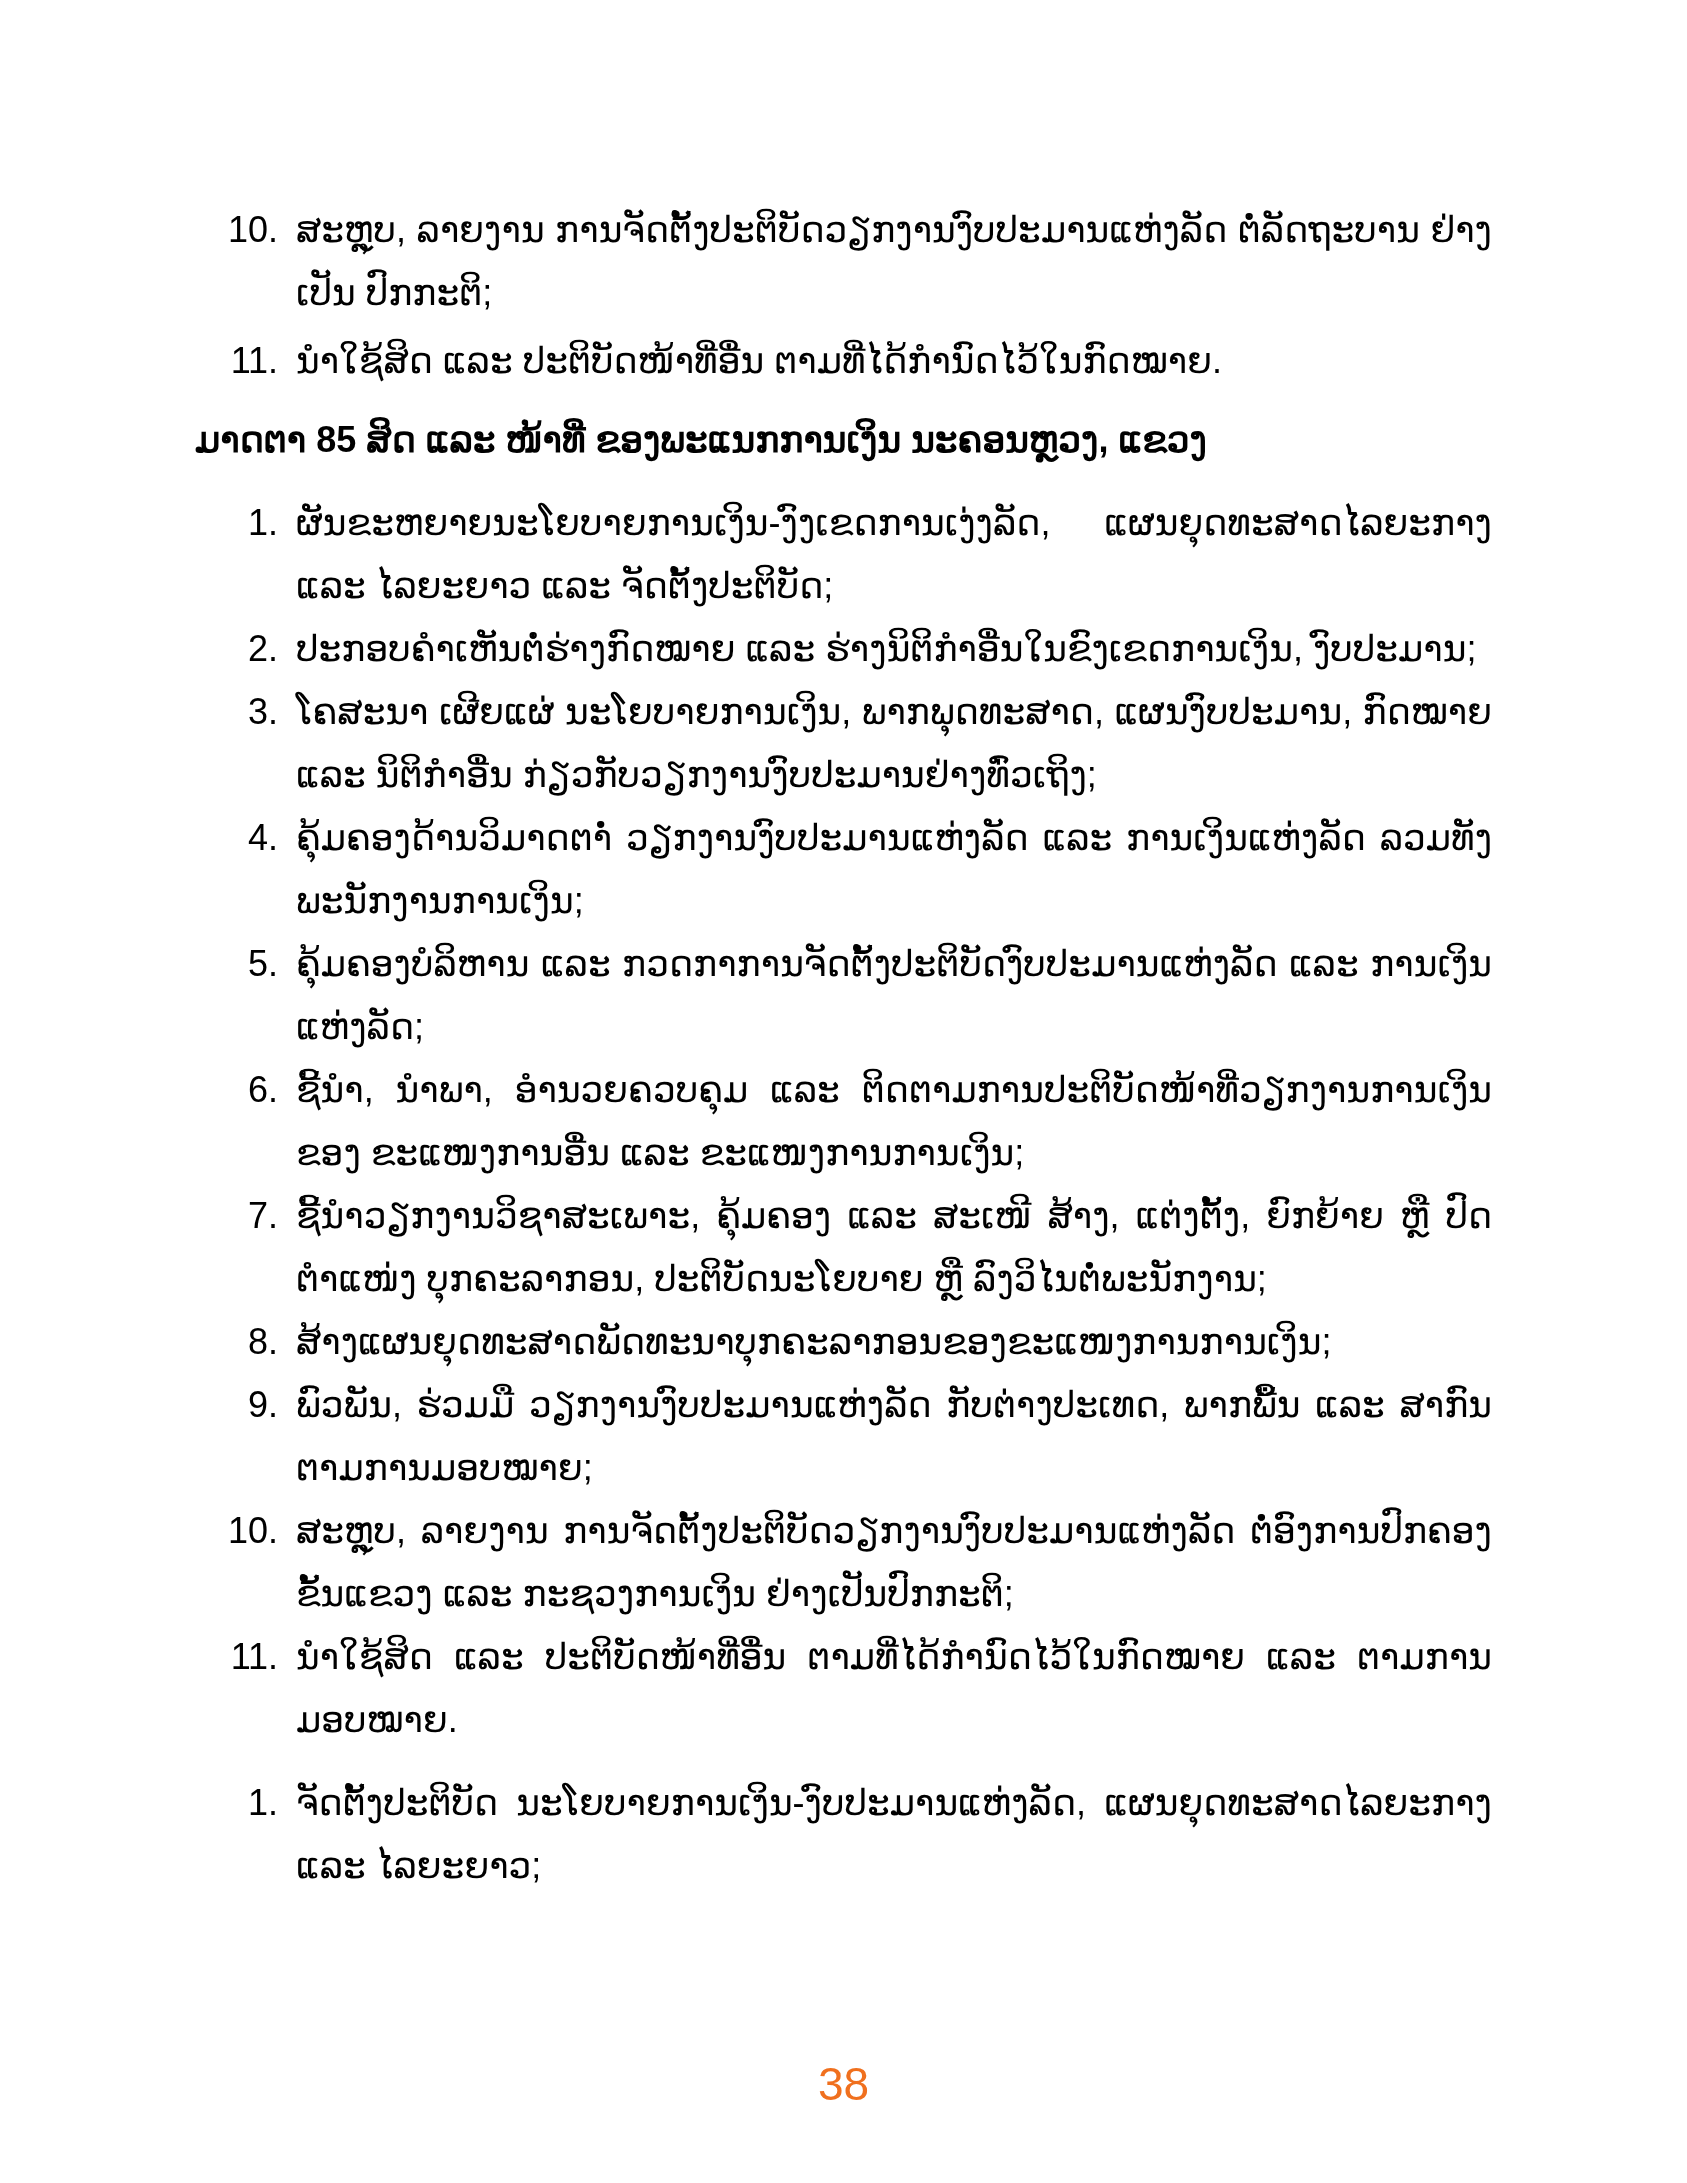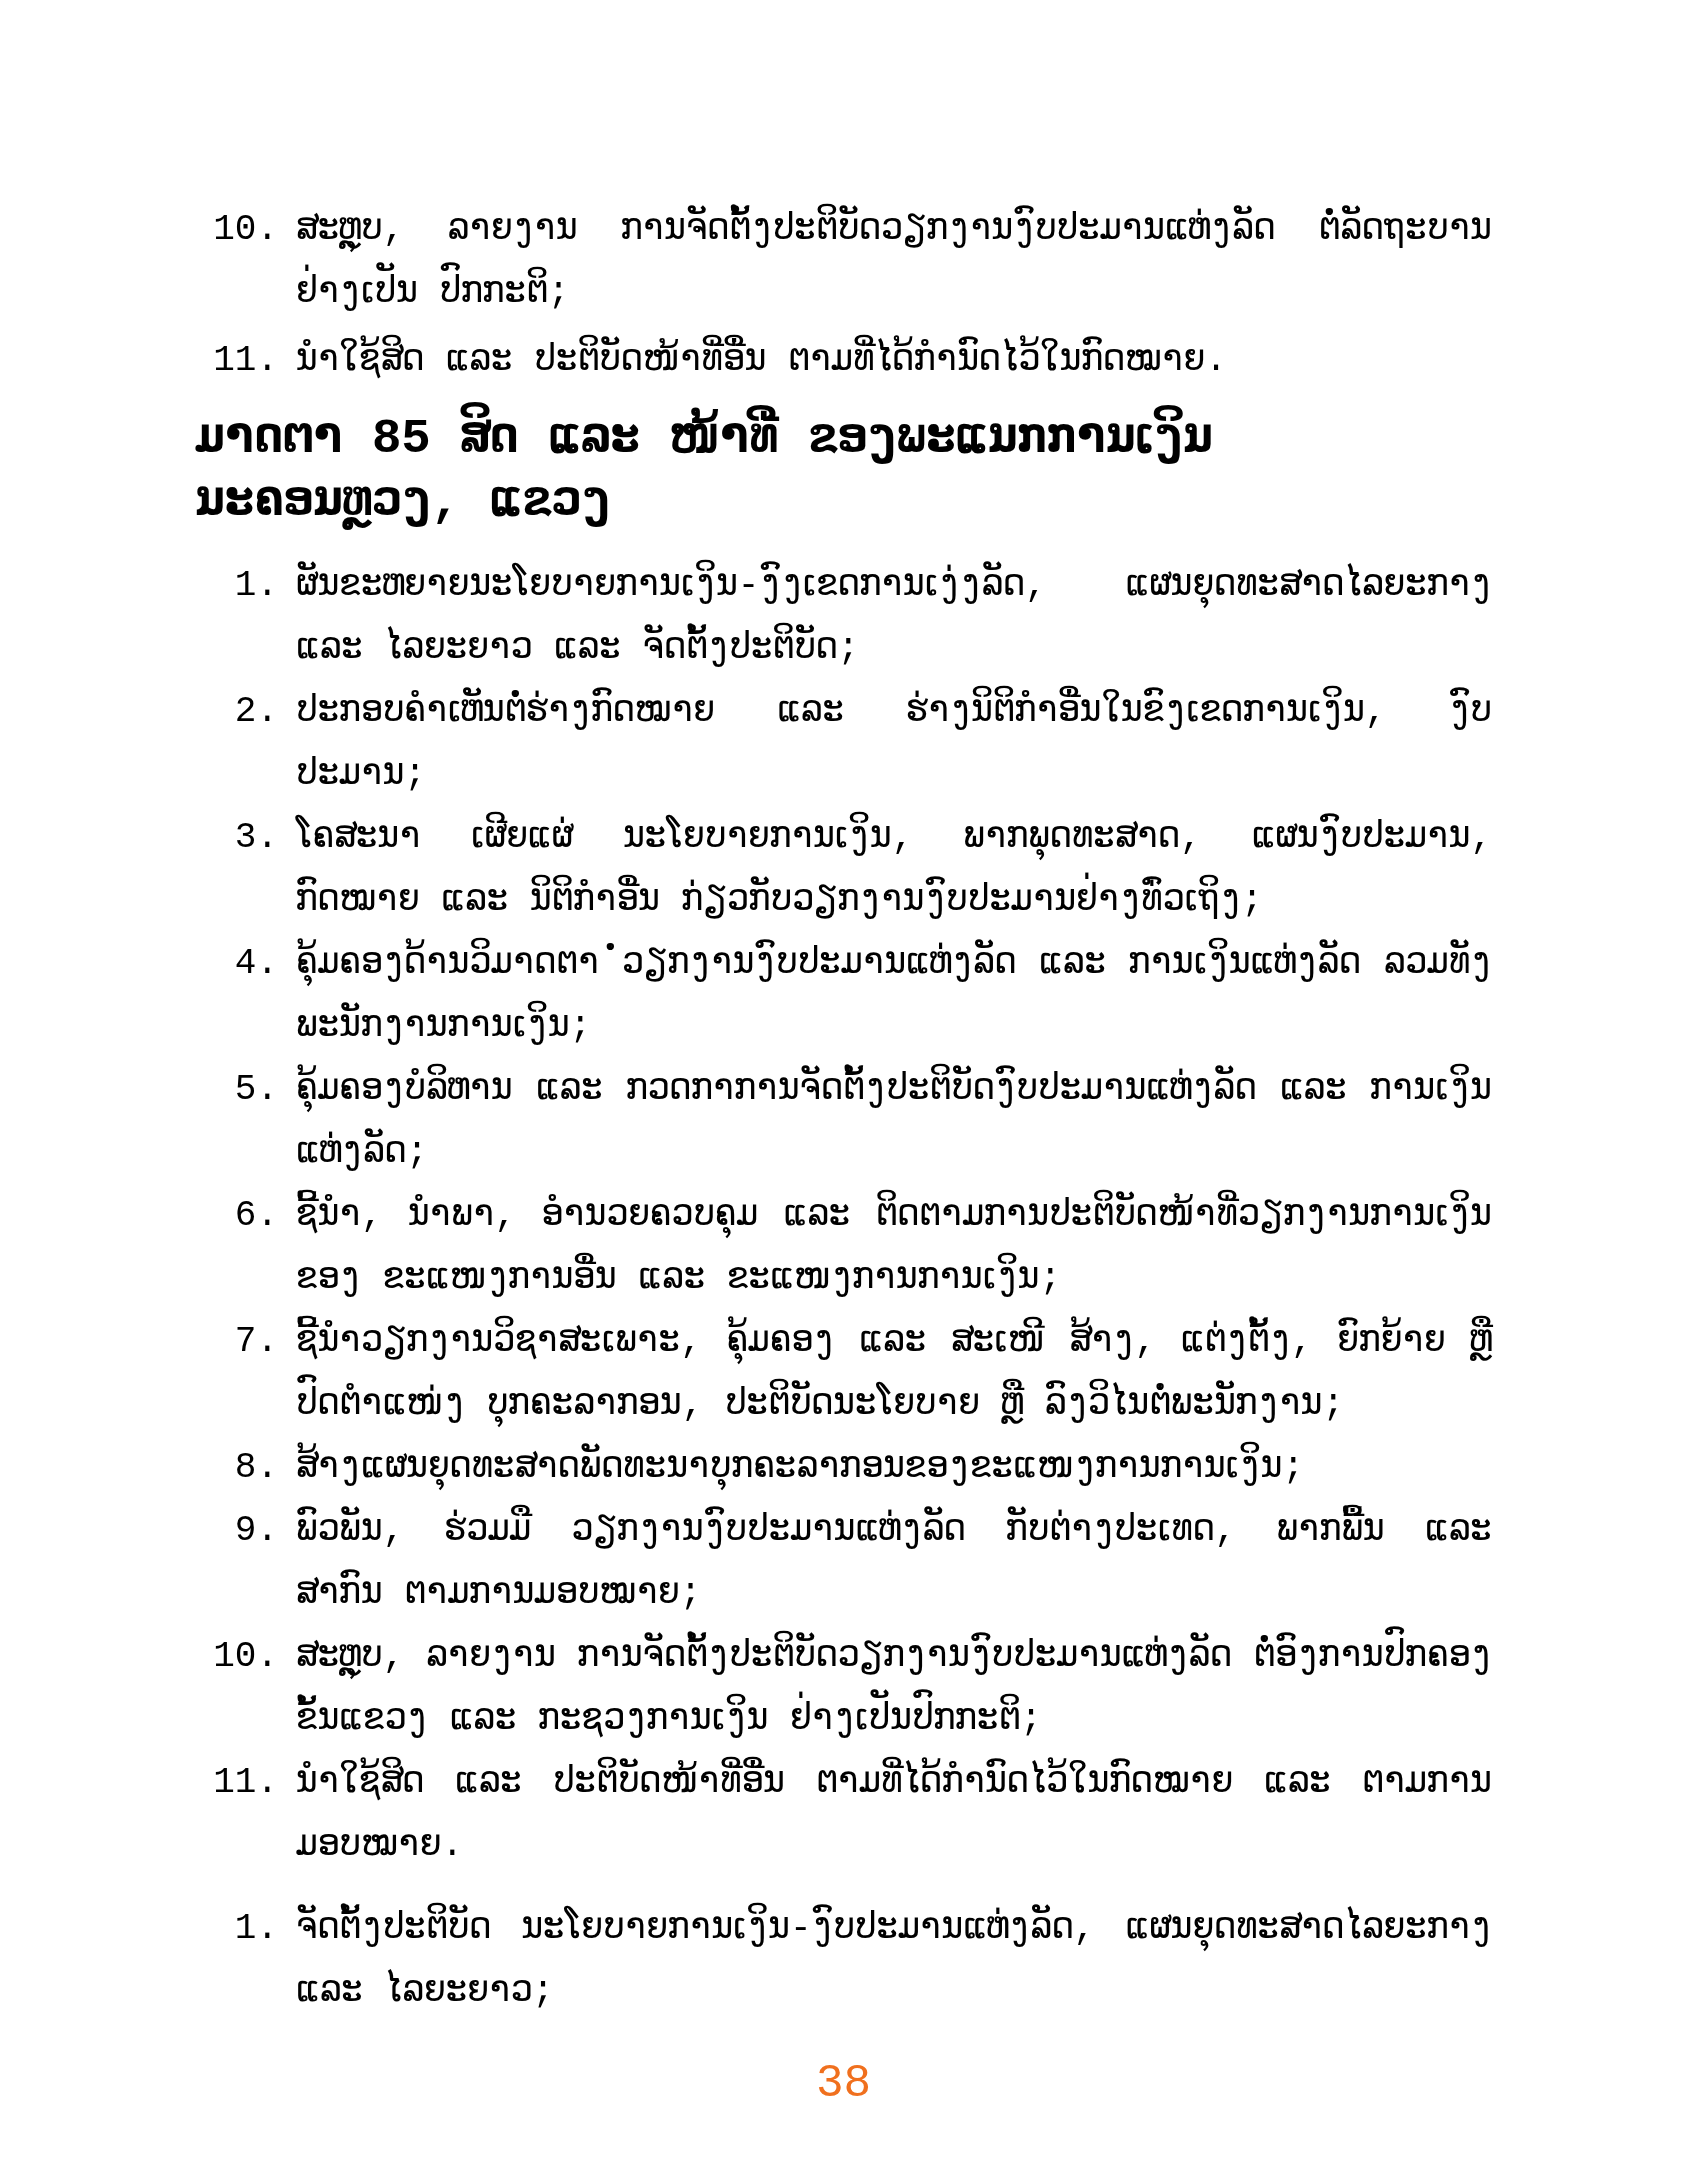--- a/index.html
+++ b/index.html
@@ -7,29 +7,29 @@
     padding: 0;
     background: #ffffff;
   }
   .page {
     position: relative;
     width: 1687px;
     height: 2183px;
     box-sizing: border-box;
     background: #ffffff;
     color: #000000;
-    font-family: Liberation Mono, monospace;
+    font-family: Liberation Sans, sans-serif;
     font-size: 36px;
     line-height: 63px;
     padding: 198px 195px 0 195px;
     overflow: hidden;
   }
   .heading {
     font-weight: bold;
-    font-size: 49px;
+    font-size: 36px;
     line-height: 63px;
     margin: 16px 0 0 0;
   }
   .intro {
     margin: 0;
     text-indent: 106px;
     text-align: justify;
   }
   .list {
     margin-top: 20px;

